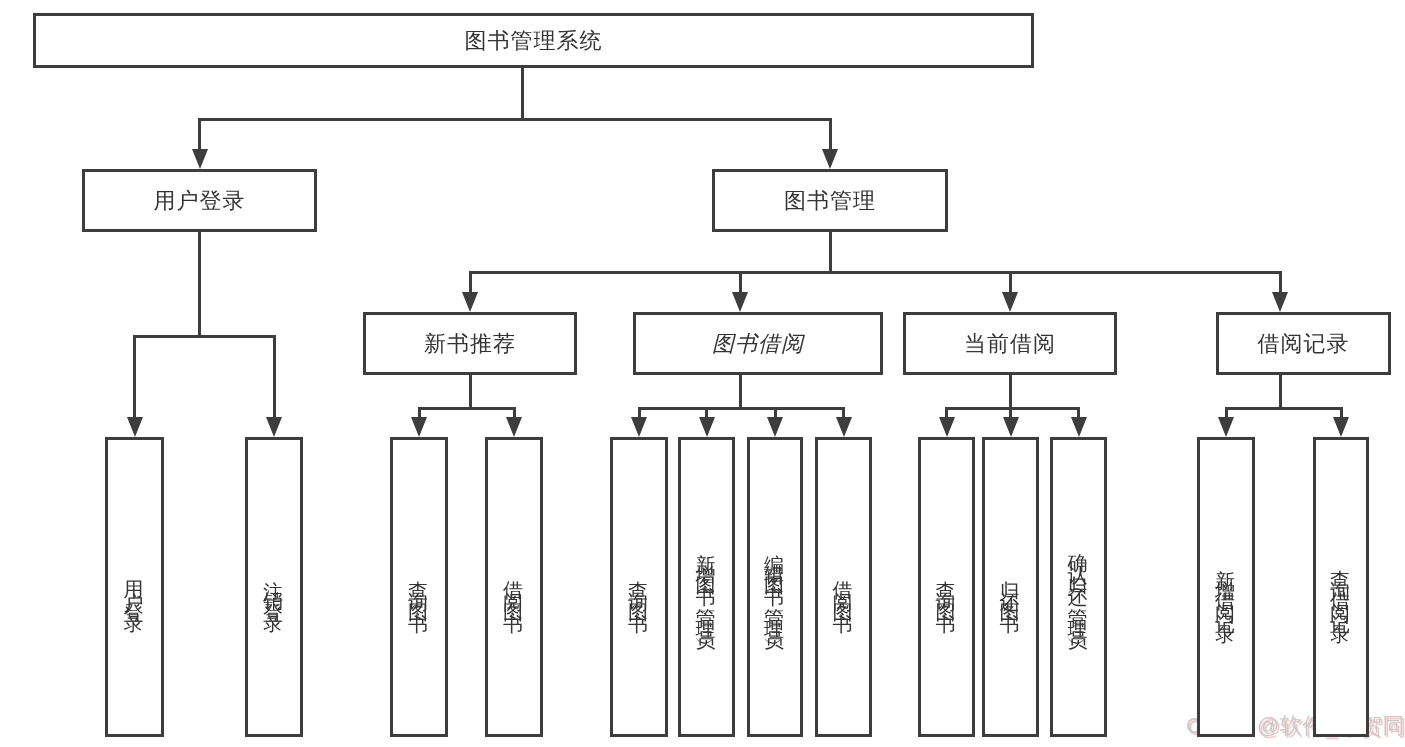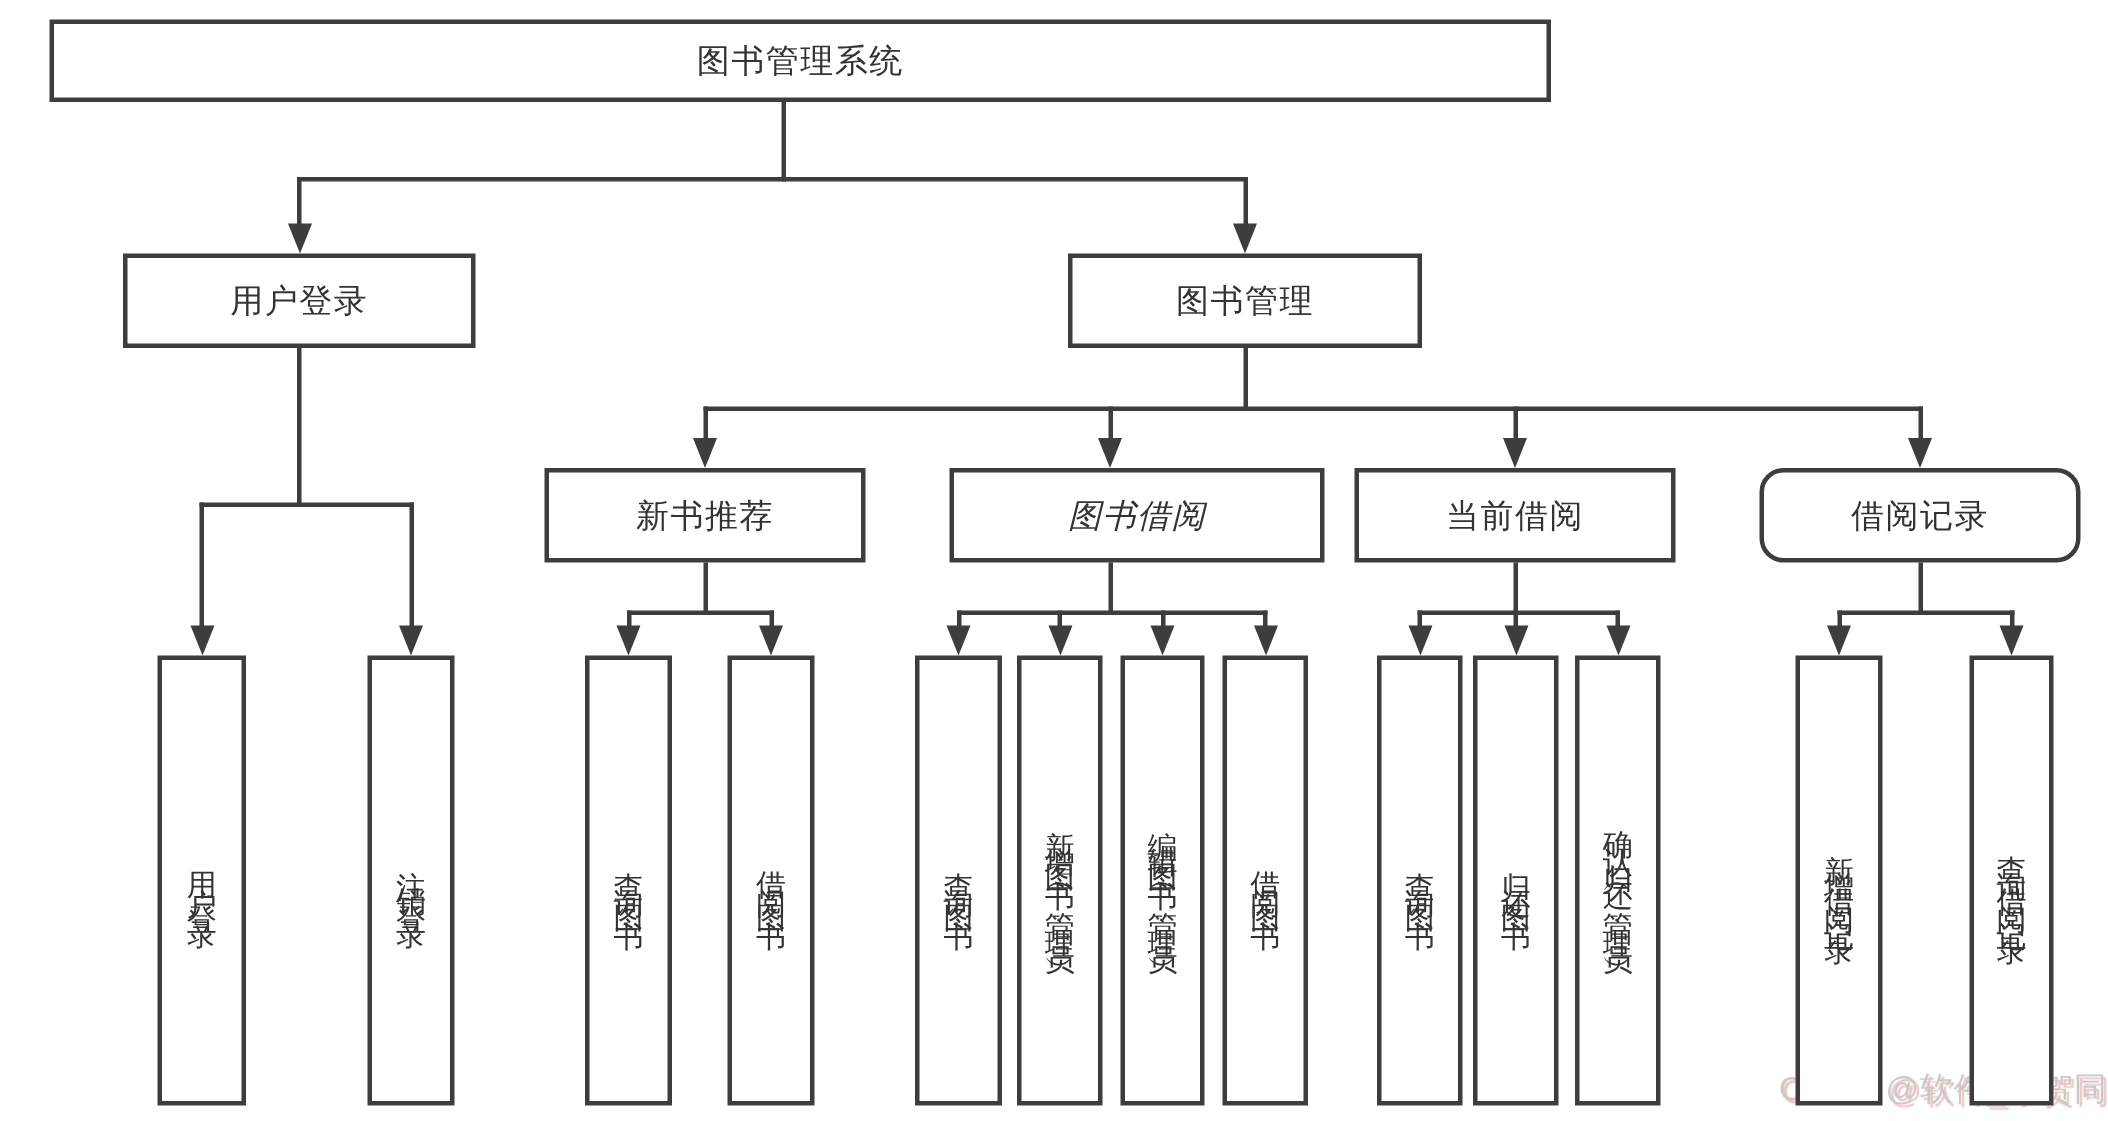--- a/index.html
+++ b/index.html
@@ -59,21 +59,21 @@
 <body>
 
 <div id="canvas" style="--line: #3d3d3d; --text: #333333; background: rgb(255, 255, 255);">
   <div class="watermark" style="color: rgb(201, 201, 201); text-shadow: rgb(238, 189, 189) 2px 2px 1px;">CSDN @软件_小贺同学</div>
 <div class="node" style="left: 22px; top: 13px; width: 1001px; height: 55px; margin-left: 11px;">图书管理系统</div>
     <div class="node" style="left: 82px; top: 169px; width: 235px; height: 63px;">用户登录</div>
     <div class="node" style="left: 363px; top: 312px; width: 214px; height: 63px;">新书推荐</div>
     <div class="node" style="left: 712px; top: 169px; width: 236px; height: 63px;">图书管理</div>
     <div class="node" style="left: 633px; top: 312px; width: 250px; height: 63px; font-style: italic;">图书借阅</div>
     <div class="node" style="left: 903px; top: 312px; width: 214px; height: 63px;">当前借阅</div>
-    <div class="node" style="left: 1173px; top: 312px; width: 214px; height: 63px; border-radius: 16px;">借阅记录</div>
+    <div class="node" style="left: 1216px; top: 312px; width: 175px; height: 63px;">借阅记录</div>
     <div class="node vert" style="left: 105px; top: 437px; width: 59px; height: 300px;">用户登录</div>
     <div class="node vert" style="left: 245px; top: 437px; width: 58px; height: 300px;">注销登录</div>
     <div class="node vert" style="left: 390px; top: 437px; width: 58px; height: 300px;">查询图书</div>
     <div class="node vert" style="left: 485px; top: 437px; width: 58px; height: 300px;">借阅图书</div>
     <div class="node vert" style="left: 610px; top: 437px; width: 58px; height: 300px;">查询图书</div>
     <div class="node vert" style="left: 678px; top: 437px; width: 57px; height: 300px;">新增图书（管理员）</div>
     <div class="node vert" style="left: 747px; top: 437px; width: 56px; height: 300px;">编辑图书（管理员）</div>
     <div class="node vert" style="left: 815px; top: 437px; width: 57px; height: 300px;">借阅图书</div>
     <div class="node vert" style="left: 918px; top: 437px; width: 57px; height: 300px;">查询图书</div>
     <div class="node vert" style="left: 982px; top: 437px; width: 57px; height: 300px;">归还图书</div>

